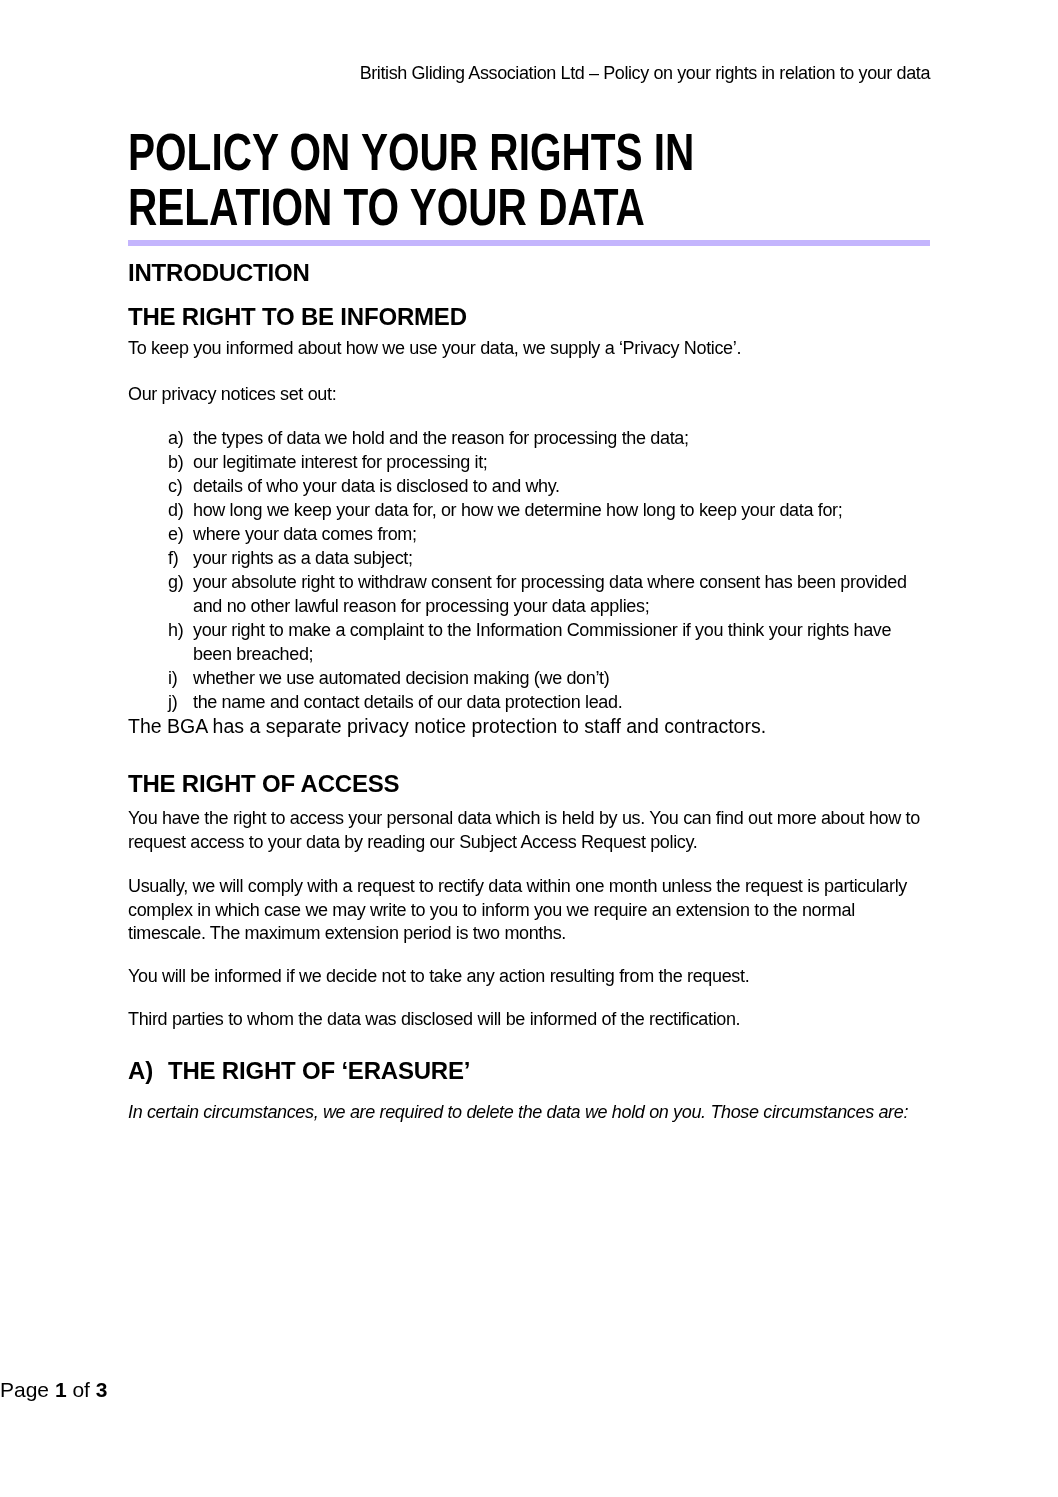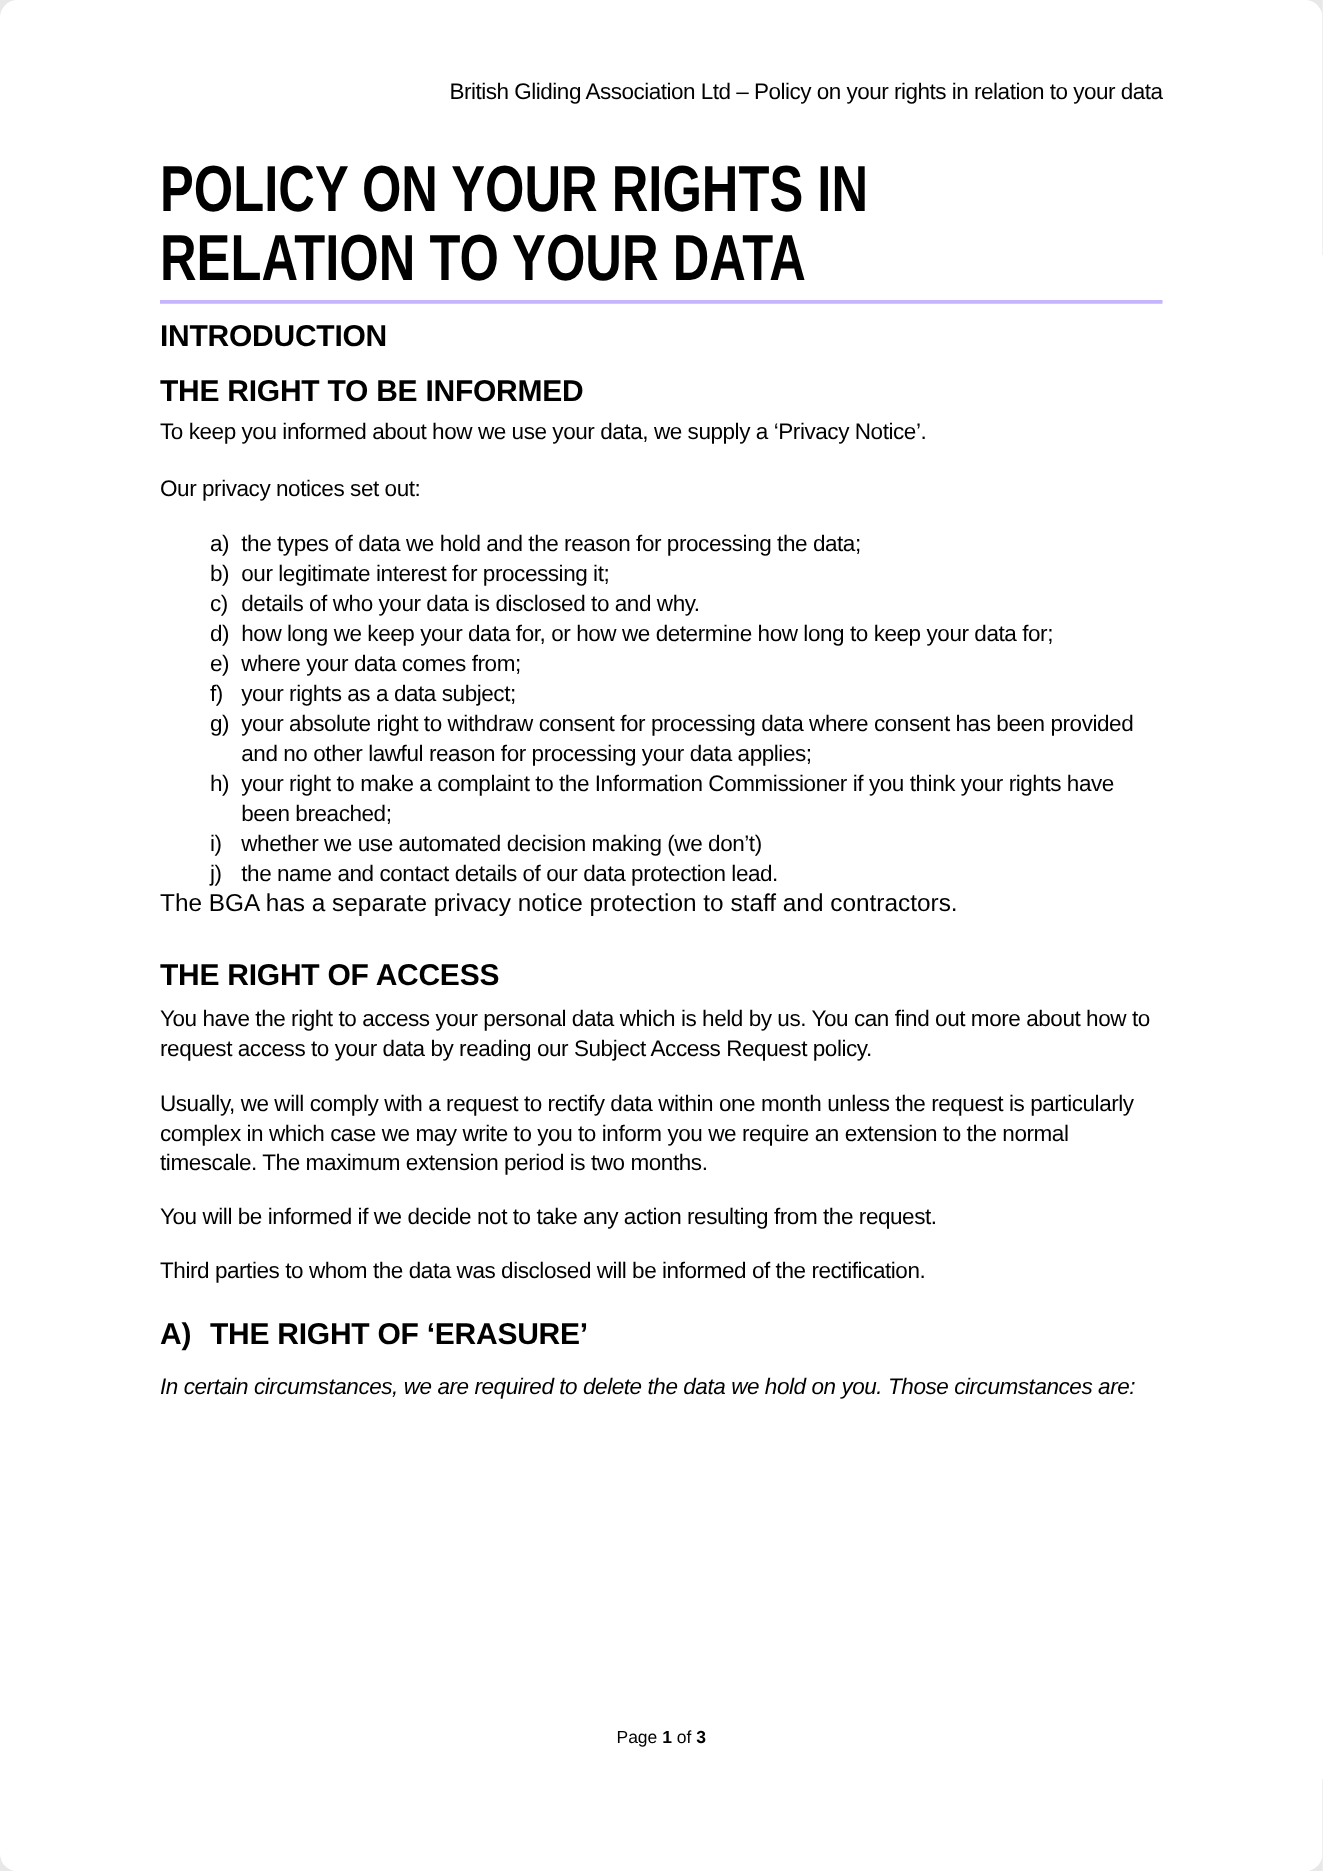--- a/index.html
+++ b/index.html
@@ -5,34 +5,33 @@
   html, body { margin: 0; padding: 0; background: #e8e8e8; }
   .page {
     position: relative;
     width: 1058px;
     height: 1497px;
     background: #ffffff;
     color: #000000;
     font-family: "Liberation Sans", sans-serif;
     overflow: hidden;
     margin: 0 auto;
-    border-radius: 14px;
   }
   .content { padding: 62px 128px 0 128px; }
 
   .doc-header {
     text-align: right;
     font-size: 18px;
     line-height: 23px;
     letter-spacing: -0.4px;
   }
 
   .title-block {
     margin-top: 40px;
-    border-bottom: 3px solid #c4b5fd;
+    border-bottom: 6px solid #c4b5fd;
     padding-bottom: 5px;
   }
   .title-line {
     display: block;
     font-weight: bold;
     font-size: 52px;
     line-height: 55px;
     white-space: nowrap;
     transform: scaleX(0.78);
     transform-origin: 0 50%;
@@ -88,22 +87,21 @@
   }
 
   .erasure-heading { display: flex; }
   .erasure-marker { flex: none; width: 40px; }
 
   .doc-footer {
     position: absolute;
     top: 1378px;
     left: 0;
     right: 0;
-    text-align: center;
-    font-size: 14px;
+    font-size: 21px;
     line-height: 23px;
   }
   .doc-footer .num { font-weight: bold; }
 </style>
 </head>
 <body>
 
 <div class="page">
   <div class="content">
 

